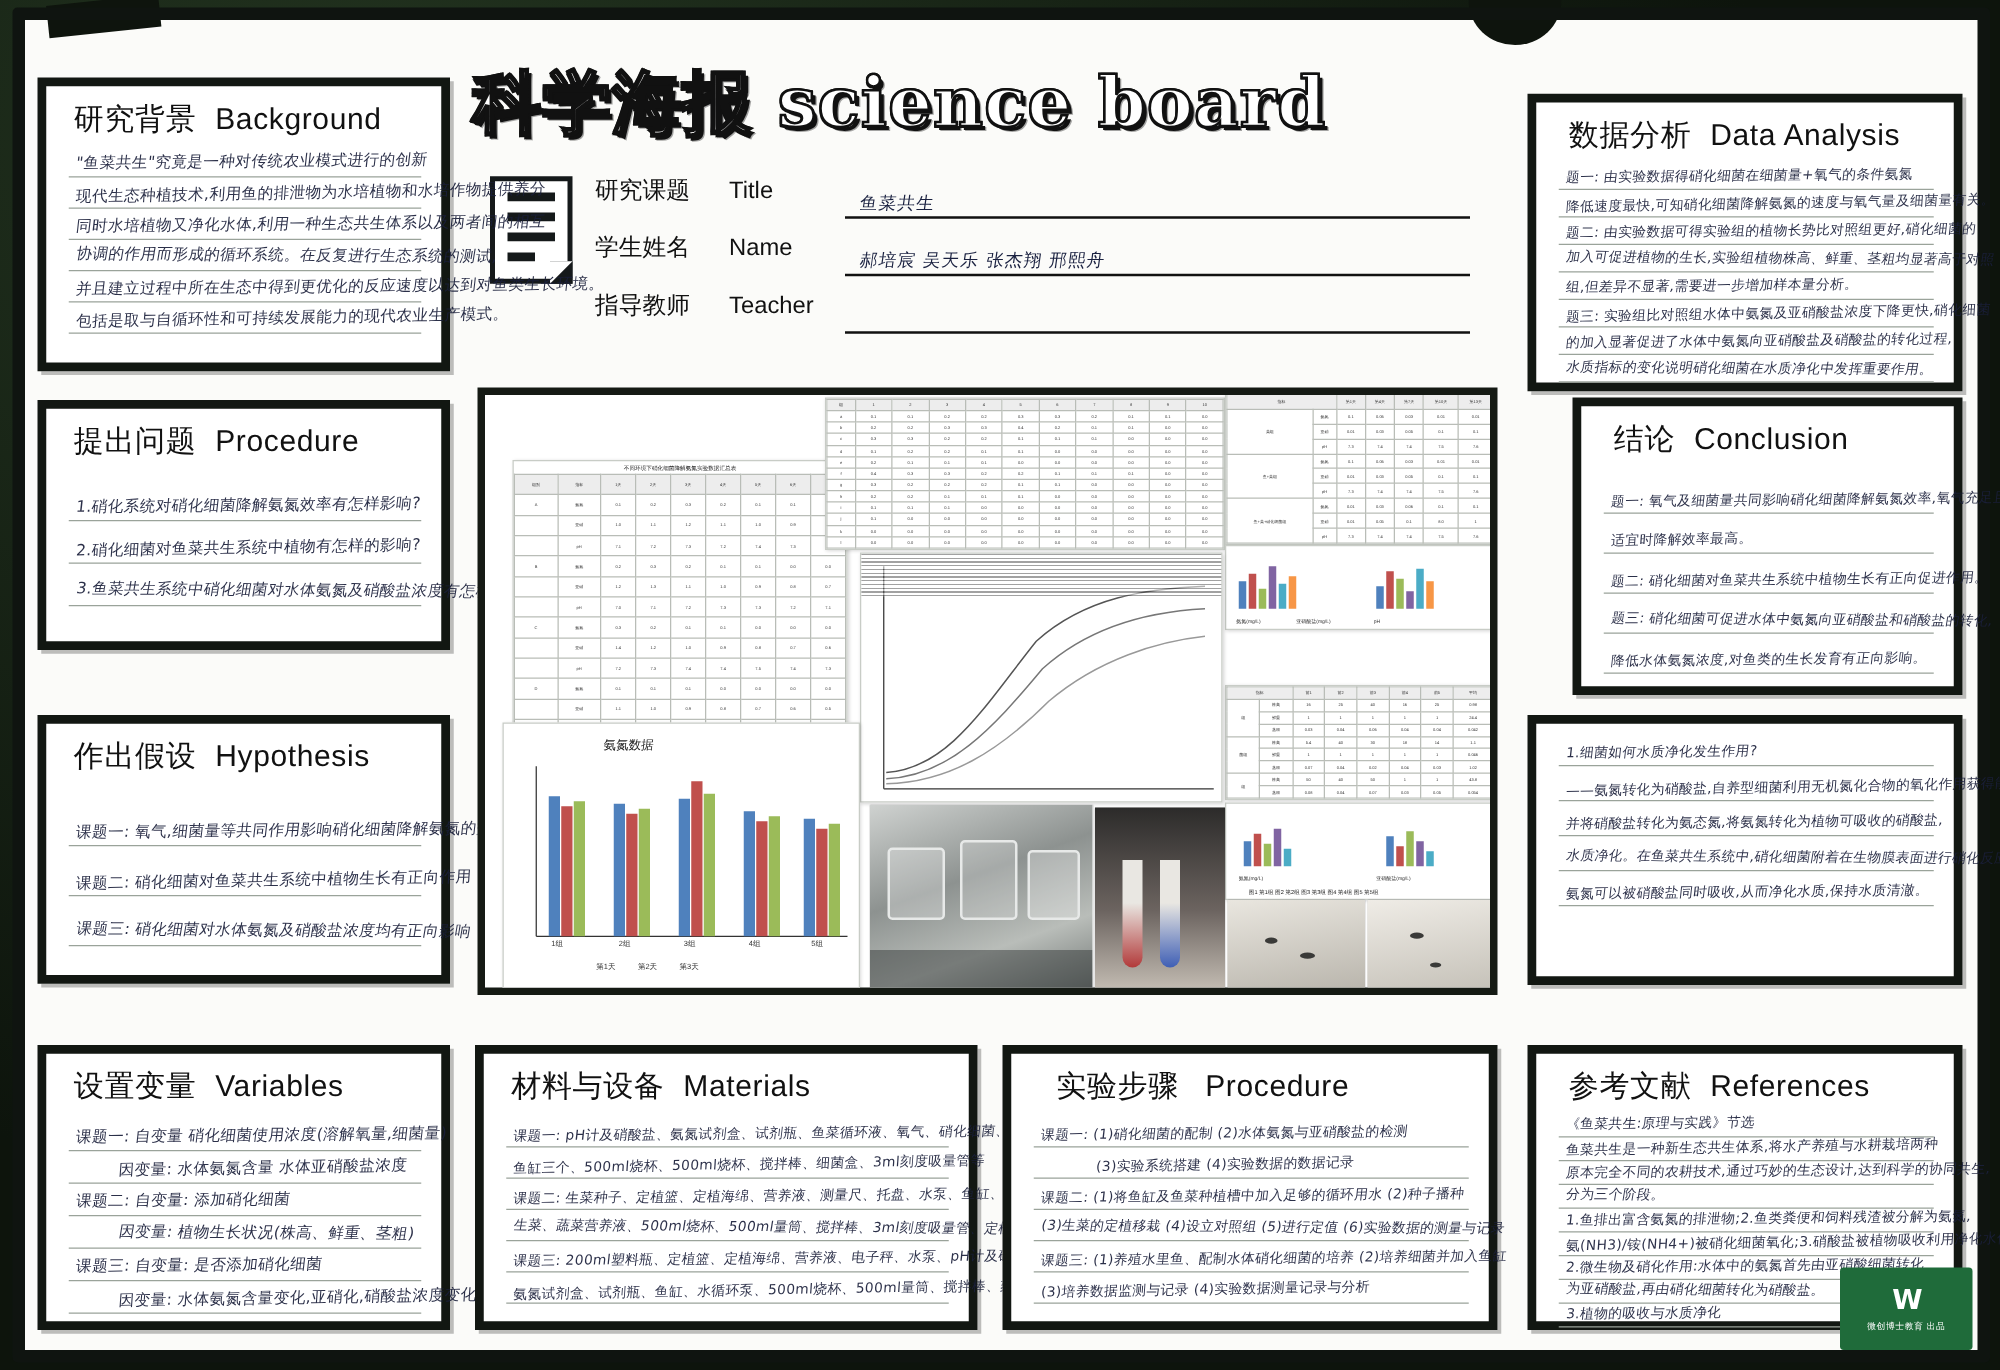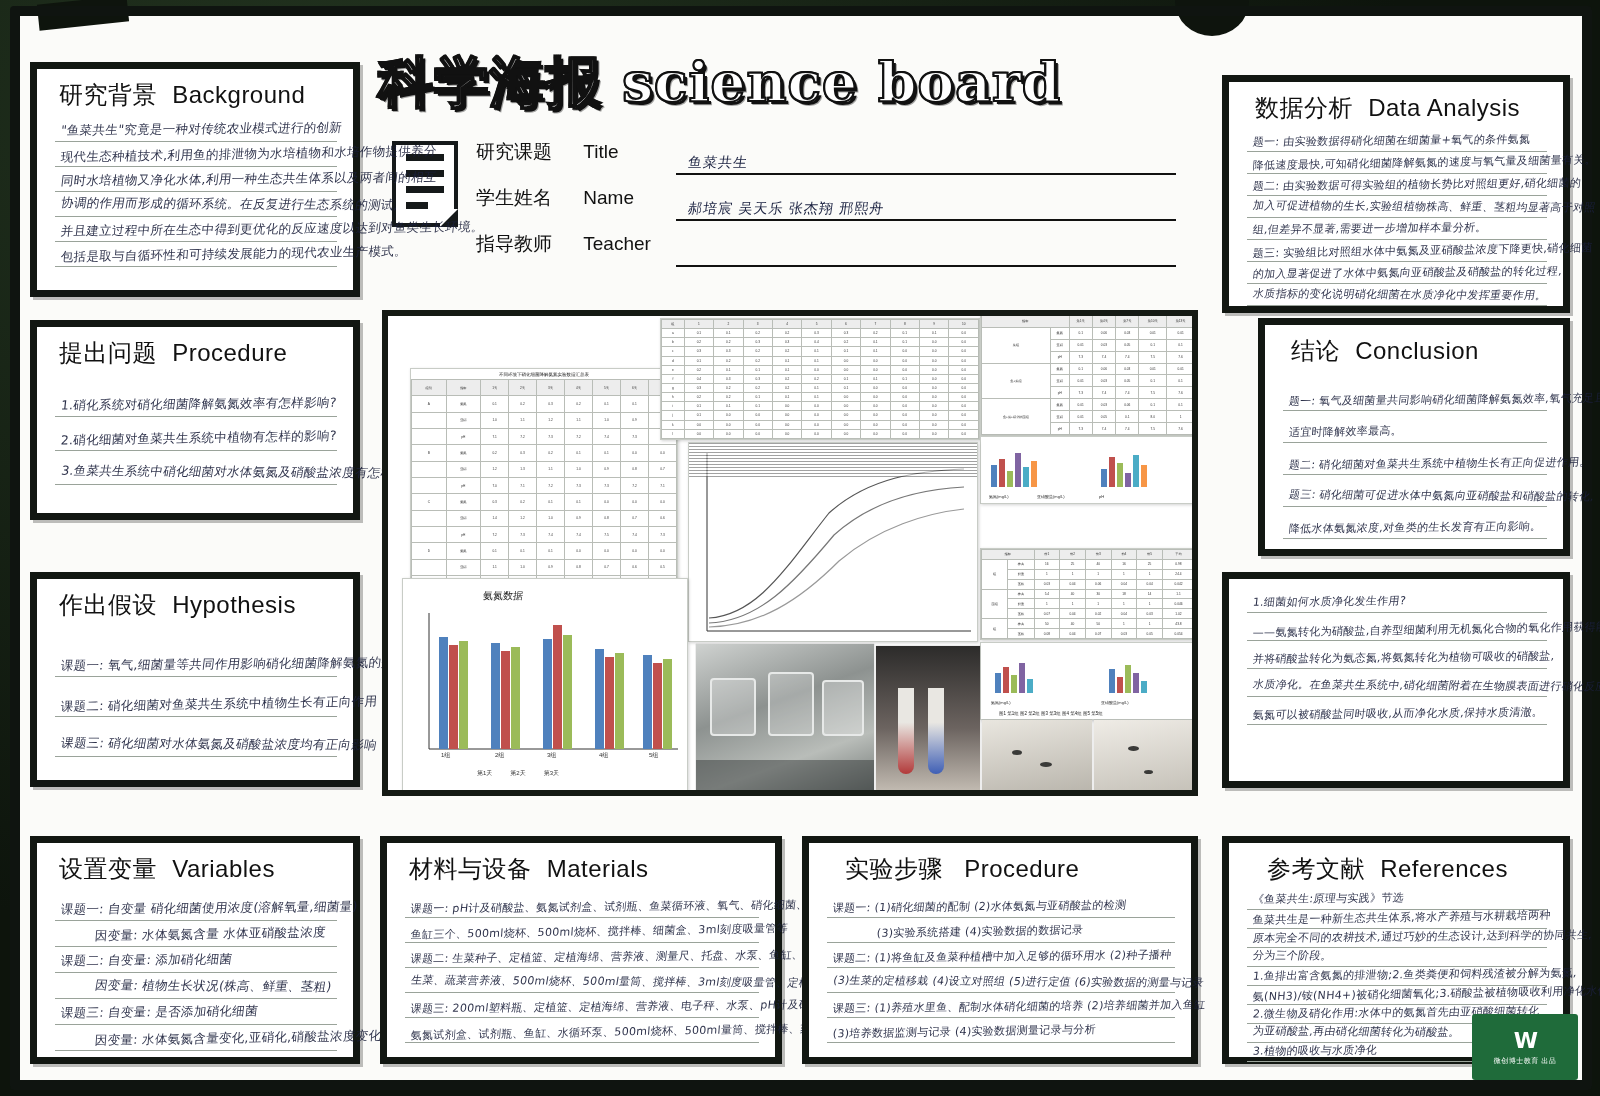--- a/index.html
+++ b/index.html
@@ -1016,21 +1016,21 @@
     <div class="hline" style="height:28px;">
         <span class="hw small s3">水质净化。在鱼菜共生系统中,硝化细菌附着在生物膜表面进行硝化反应,</span>
       </div>
     <div class="hline" style="height:28px;">
         <span class="hw small">氨氮可以被硝酸盐同时吸收,从而净化水质,保持水质清澈。</span>
       </div>
   </div>
 </div>
 
 <div class="card" style="left:1222px;top:836px;width:348px;height:228px;">
-  <div class="card-title" style="padding-left:38px;">
+  <div class="card-title" style="padding-left:26px;">
     <span>参考文献</span>
     <span class="en">References</span>
   </div>
   <div class="lines" style="padding-top:2px;">
     <div class="hline" style="height:19px;">
         <span class="hw small">《鱼菜共生:原理与实践》节选</span>
       </div>
     <div class="hline" style="height:19px;">
         <span class="hw small s2">  鱼菜共生是一种新生态共生体系,将水产养殖与水耕栽培两种</span>
       </div>

